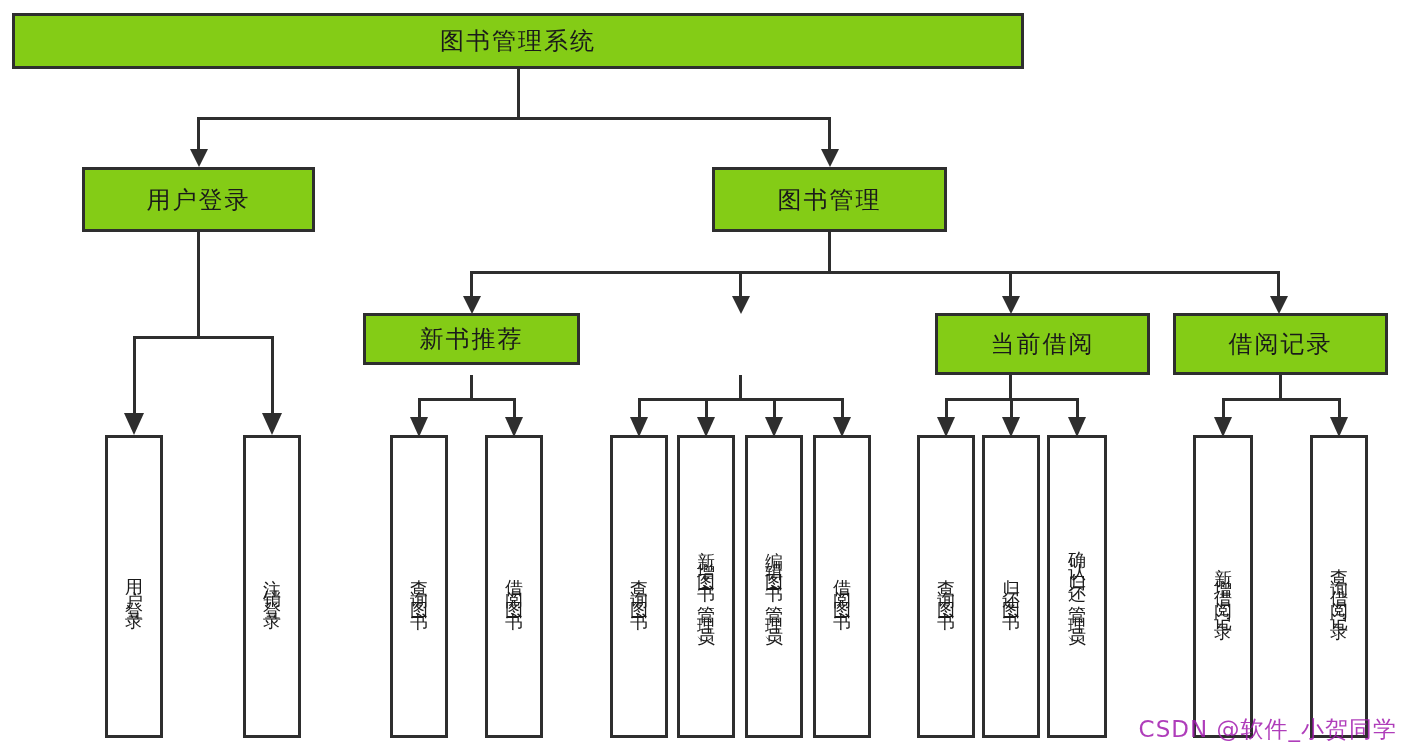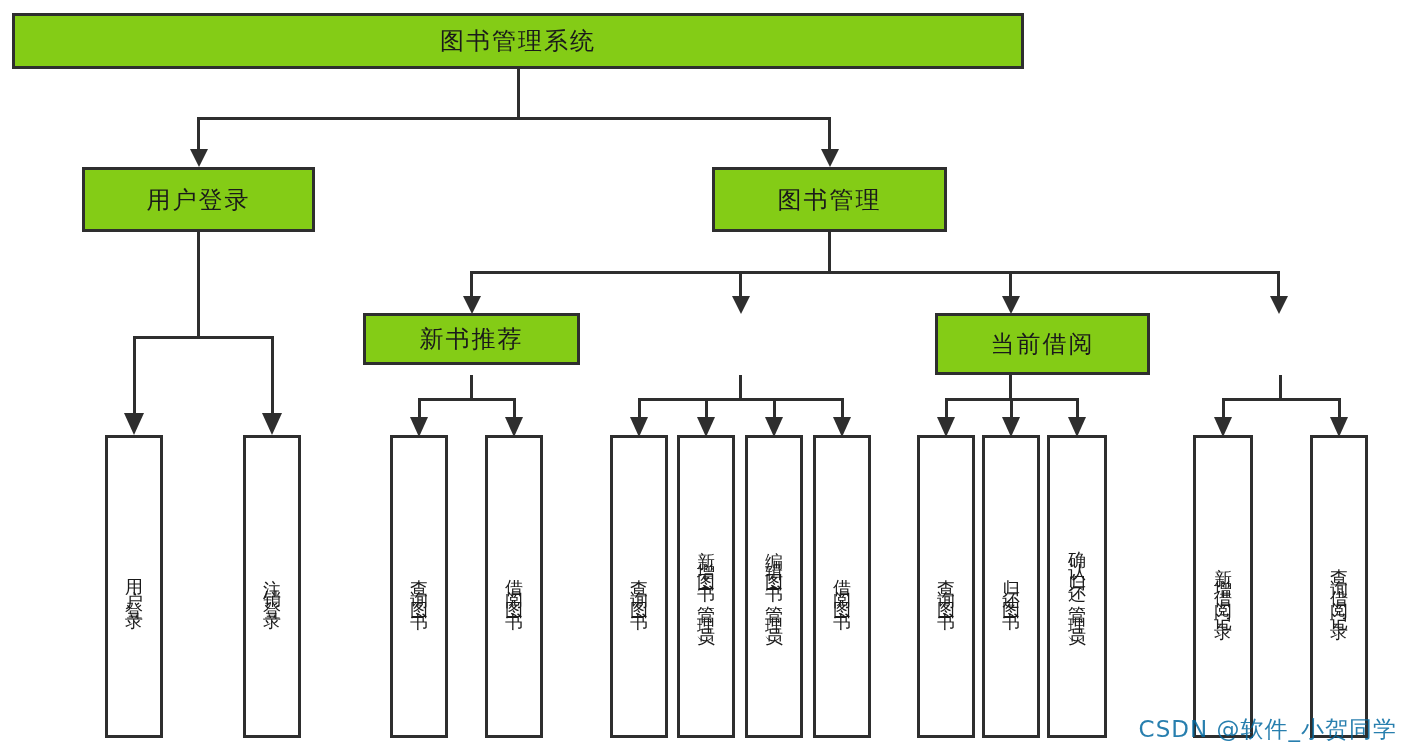--- a/index.html
+++ b/index.html
@@ -45,20 +45,21 @@
 
 <div class="canvas">
 
   <div class="box" style="left:12px; top:13px; width:1012px; height:56px;">图书管理系统</div>
 
   <div class="box" style="left:82px; top:167px; width:233px; height:65px;">用户登录</div>
   <div class="box" style="left:712px; top:167px; width:235px; height:65px;">图书管理</div>
 
   <div class="box" style="left:363px; top:313px; width:217px; height:52px;">新书推荐</div>
   <div class="box" style="left:903px; top:313px; width:215px; height:62px;margin-left:32px;">当前借阅</div>
+  <div class="box" style="left:1173px; top:313px; width:215px; height:62px;">借阅记录</div>
 
   <div class="vbox" style="left:105px; top:435px; width:58px; height:303px;">
     <span>用户登录</span>
     </div>
   <div class="vbox" style="left:243px; top:435px; width:58px; height:303px;">
     <span>注销登录</span>
     </div>
 
   <div class="vbox" style="left:390px; top:435px; width:58px; height:303px;">
     <span>查询图书</span>
@@ -149,15 +150,15 @@
   <div class="arr leaf" style="left:1002px; top:417px;"></div>
   <div class="arr leaf" style="left:1068px; top:417px;"></div>
 
   <div class="vline" style="left:1278.5px; top:375px; height:26px;"></div>
   <div class="hline" style="left:1221.5px; top:398px; width:119px;"></div>
   <div class="vline" style="left:1221.5px; top:398px; height:21px;"></div>
   <div class="vline" style="left:1337.5px; top:398px; height:21px;"></div>
   <div class="arr leaf" style="left:1214px; top:417px;"></div>
   <div class="arr leaf" style="left:1330px; top:417px;"></div>
 
-  <div class="watermark" style="color: #0369a1; text-align: center;">CSDN @软件_小贺同学</div>
+  <div class="watermark" style="color: #a21caf; text-align: center;">CSDN @软件_小贺同学</div>
 
 </div>
 
 </body></html>

